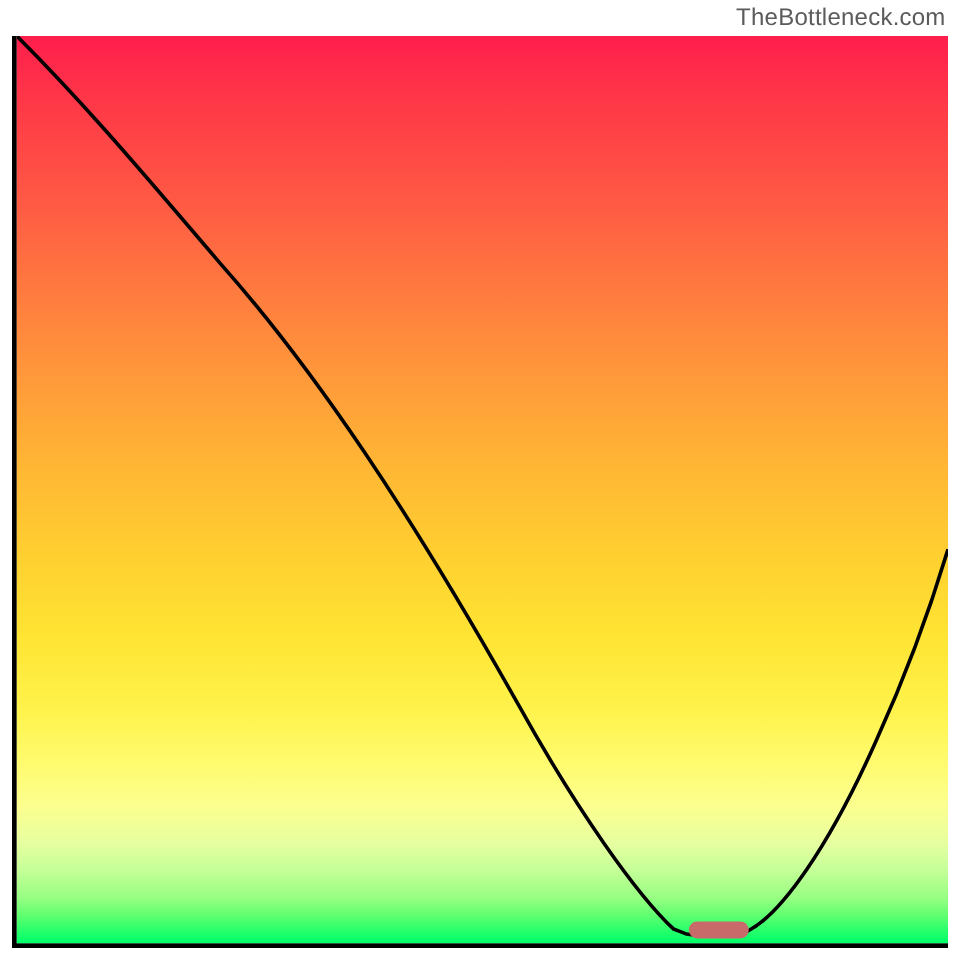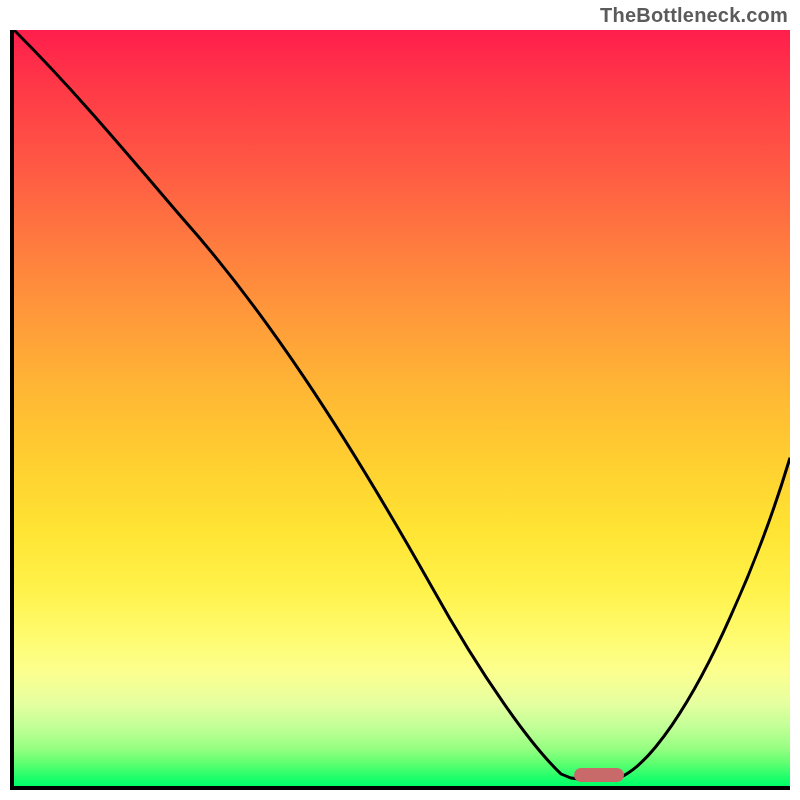--- a/index.html
+++ b/index.html
@@ -8,21 +8,21 @@
     height: 800px;
     background: #ffffff;
     position: relative;
     font-family: Arial, sans-serif;
   }
   .watermark {
     position: absolute;
     top: 4px;
     right: 12px;
     font-size: 20px;
-    font-weight: bold;
+    font-weight: normal;
     color: #5b5b5b;
     letter-spacing: 0.2px;
   }
   .frame {
     position: absolute;
     left: 10px;
     top: 30px;
     width: 780px;
     height: 760px;
     border-left: 4px solid #000;

